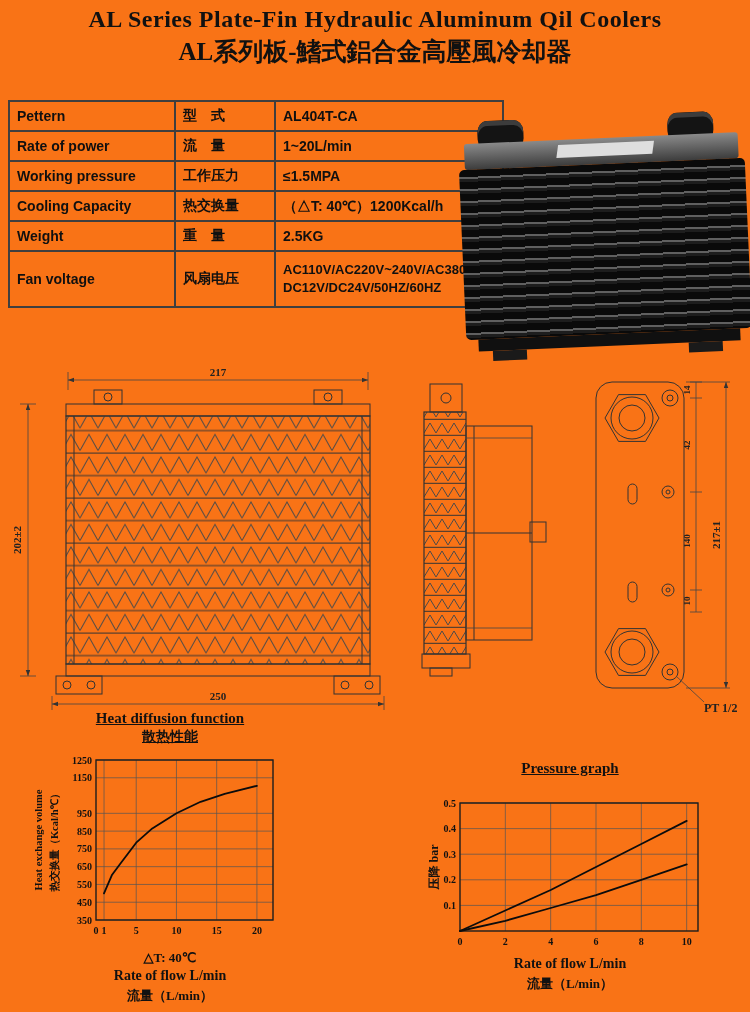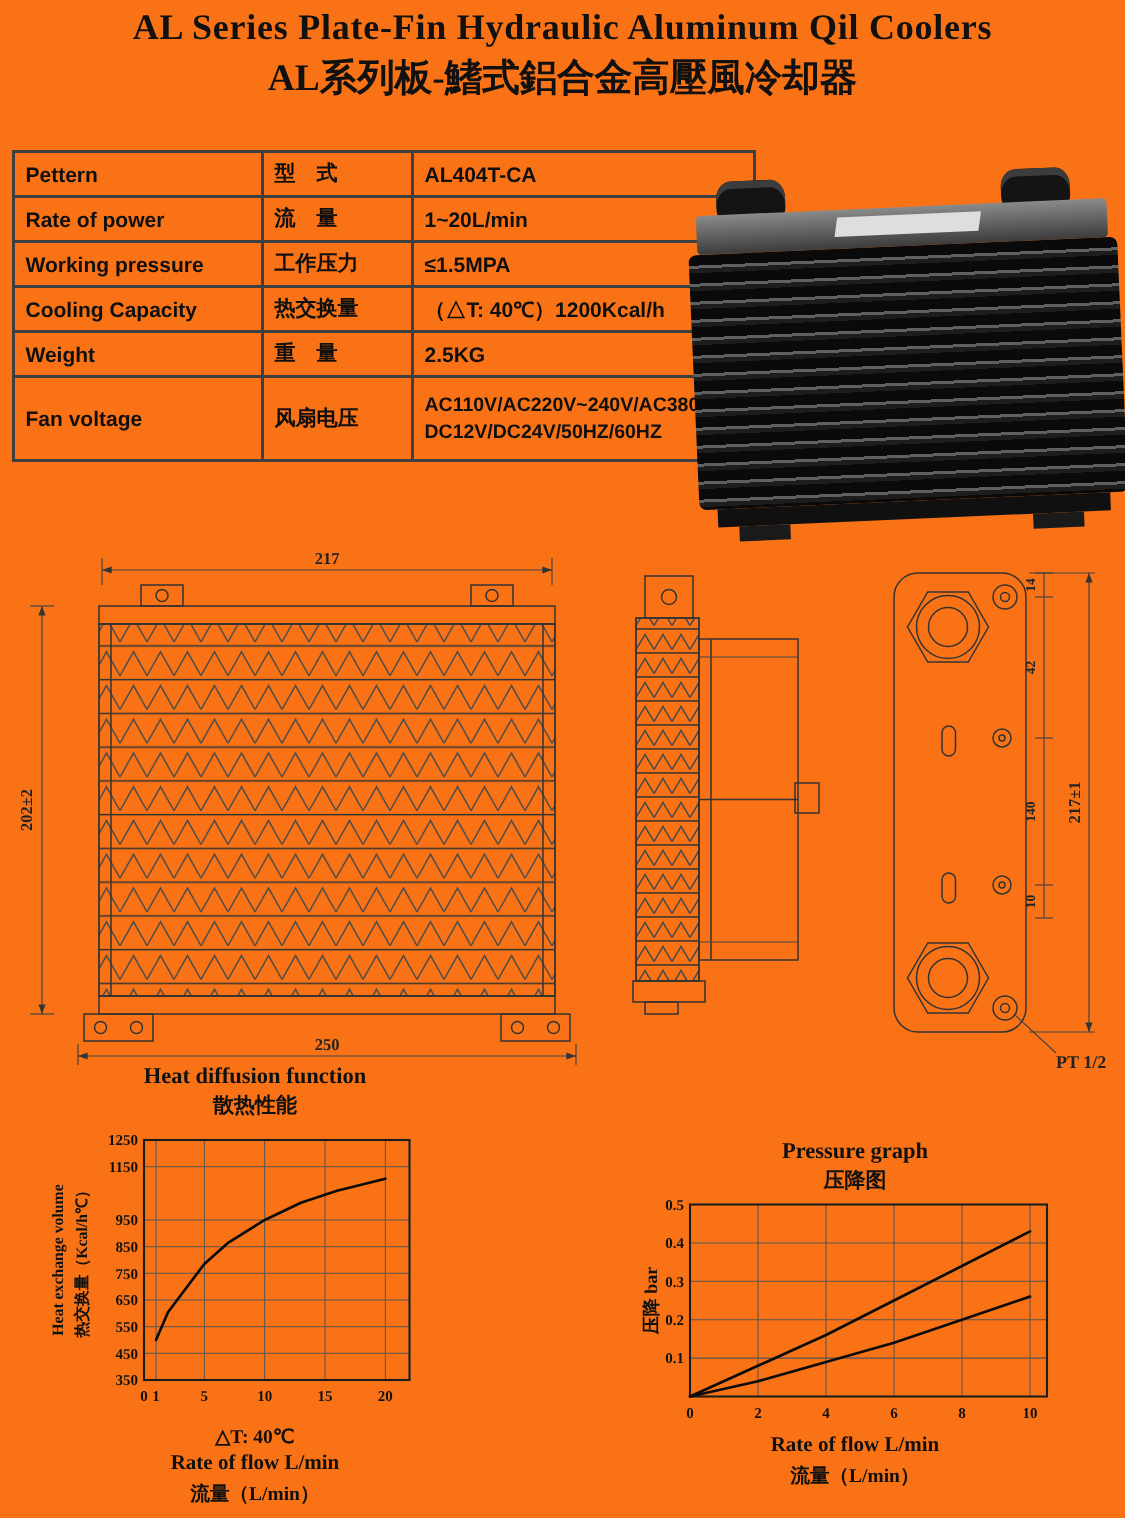--- a/index.html
+++ b/index.html
@@ -32,21 +32,21 @@
   .foot-l{left:26px;} .foot-r{right:30px;}
   
   svg .ln{stroke:#333;stroke-width:1;fill:none;}
   svg .thin{stroke:#444;stroke-width:.8;fill:none;}
   svg .dim{font:bold 11px "Liberation Serif",serif;fill:#222;}
   svg .dim-s{font:bold 9px "Liberation Serif",serif;fill:#222;}
   .drawF{position:absolute;left:8px;top:364px;}
   .drawS{position:absolute;left:412px;top:372px;}
   .drawB{position:absolute;left:580px;top:366px;}
   
-  .chart-title{position:absolute;text-align:center;font-weight:bold;}
+  .chart-title{position:absolute;text-align:center;font-weight:bold;text-decoration:underline;}
   .ct-en{font-size:15px;} .ct-zh{font-size:14px;margin-top:1px;}
   .heat-title{left:40px;top:710px;width:260px;}
   .press-title{left:430px;top:760px;width:280px;}
   #chart-heat{position:absolute;left:18px;top:750px;}
   #chart-pressure{position:absolute;left:412px;top:795px;}
   svg .grid{stroke:#555;stroke-width:.7;}
   svg .frame{stroke:#1d1d1d;stroke-width:1.4;}
   svg .series{stroke:#0c0c0c;stroke-width:1.8;stroke-linejoin:round;stroke-linecap:round;}
   svg .tick{font:bold 10px "Liberation Serif",serif;fill:#111;}
   svg .ylab{font:bold 10.5px "Liberation Serif",serif;fill:#111;}
@@ -291,21 +291,20 @@
       <text x="238.9090909090909" y="184" class="tick" text-anchor="middle">20</text>
       <rect x="78" y="10" width="177" height="160" class="frame" fill="none"></rect>
       <polyline points="86.0,143.3 94.1,124.7 102.1,114.0 118.2,92.7 134.3,78.4 158.5,63.3 182.6,51.8 206.7,43.8 238.9,35.8" class="series" fill="none"></polyline>
     </svg>
   <div class="under-label heat-dt">△T:  40℃</div>
   <div class="under-label heat-xen">Rate of flow L/min</div>
   <div class="under-label heat-xzh">流量（L/min）</div>
 
   <div class="chart-title press-title">
     <div class="ct-en">Pressure graph</div>
-    <div class="ct-zh">压降图</div>
   </div>
   <svg id="chart-pressure" width="300" height="165" viewBox="0 0 300 165">
     <text class="ylab" transform="rotate(-90 26 72)" x="26" y="72" text-anchor="middle" style="font-size:12px">压降 bar</text>
   <line x1="48" y1="110.4" x2="286" y2="110.4" class="grid"></line>
       <text x="44" y="113.9" class="tick" text-anchor="end">0.1</text>
       <line x1="48" y1="84.8" x2="286" y2="84.8" class="grid"></line>
       <text x="44" y="88.3" class="tick" text-anchor="end">0.2</text>
       <line x1="48" y1="59.2" x2="286" y2="59.2" class="grid"></line>
       <text x="44" y="62.7" class="tick" text-anchor="end">0.3</text>
       <line x1="48" y1="33.599999999999994" x2="286" y2="33.599999999999994" class="grid"></line>

